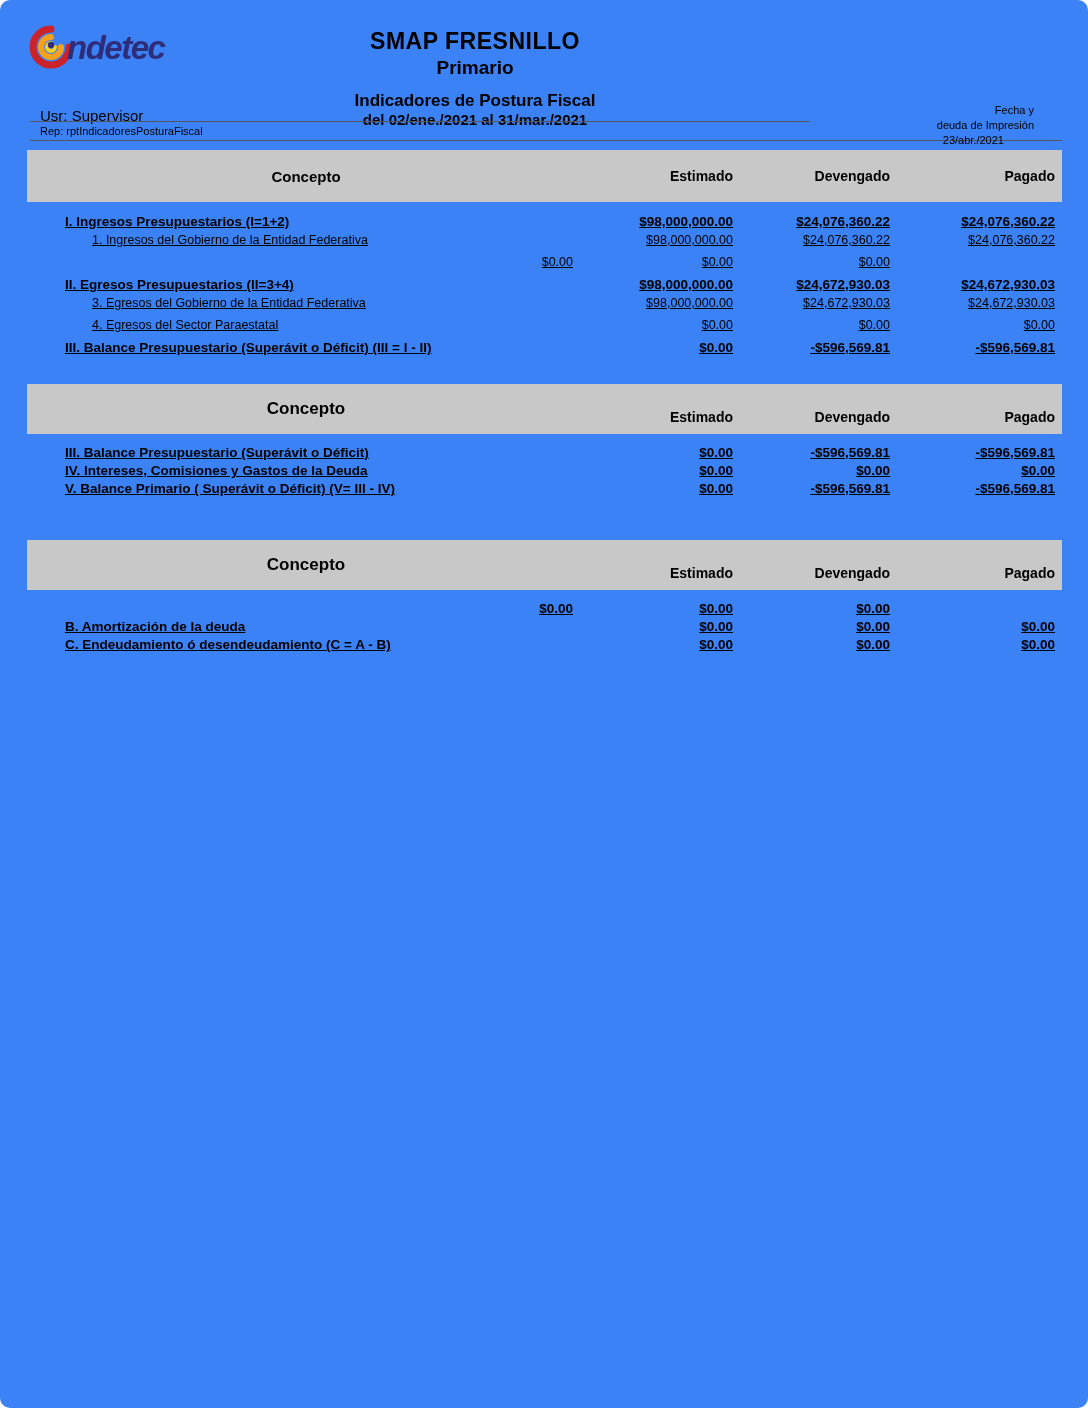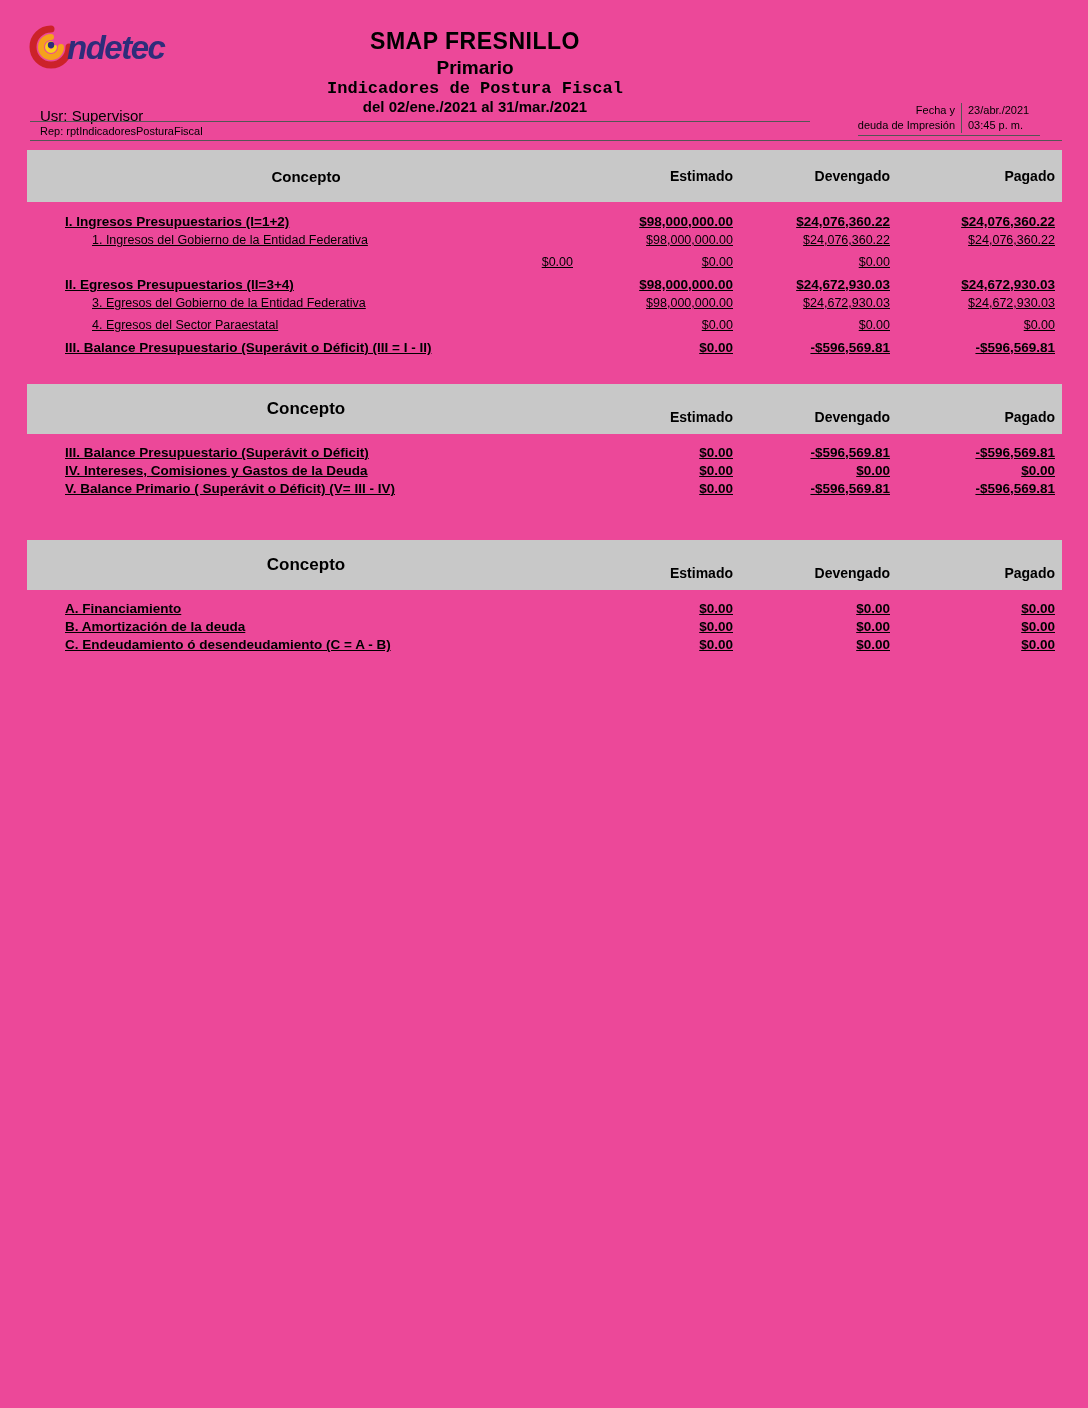--- a/index.html
+++ b/index.html
@@ -1,49 +1,50 @@
 <!DOCTYPE html>
 <html><head>
 <meta charset="utf-8">
 <style>
   * { margin:0; padding:0; box-sizing:border-box; }
   html,body { background:#ffffff; }
   .page {
     position:relative;
     width:1088px; height:1408px;
-    background:#ec4899;
+    background:#3b82f6;
     font-family:"Liberation Sans", sans-serif;
     color:#000;
     overflow:hidden;
+    border-radius:10px;
   }
 
   
   .logo { position:absolute; left:28px; top:24px; display:flex; align-items:center; }
   .logo svg { display:block; }
   .logo-text {
     font-size:33px; font-weight:bold; font-style:italic;
     color:#2e2d7a; letter-spacing:-1.5px; margin-left:-7px; line-height:1;
   }
 
   .titles { position:absolute; top:28px; left:0; width:950px; text-align:center; }
   .title-main  { font-size:23px; font-weight:bold; letter-spacing:0.5px; }
   .title-loc   { font-size:19px; font-weight:bold; margin-top:2px; }
-  .title-rep   { font-size:17px; font-weight:bold; margin-top:0;font-family:Liberation Mono, monospace; }
+  .title-rep   { font-size:17px; font-weight:bold; margin-top:12px; }
   .title-per   { font-size:15px; font-weight:bold; margin-top:0; }
 
   .usr { position:absolute; left:40px; top:107px; font-size:15px; }
   .rep { position:absolute; left:40px; top:125px; font-size:11px; }
 
   .hline1 { position:absolute; left:30px; top:121px; width:780px; border-top:1px solid #555; }
   .hline2 { position:absolute; left:30px; top:140px; width:1032px; border-top:1px solid #555; }
 
   .printinfo {
     position:absolute; right:48px; top:103px;
     display:flex; align-items:stretch;
-    border-bottom:1px solid #555; padding-bottom:2px;
+    border-bottom:1px solid #555; padding-bottom:2px;flex-direction:column;
   }
   .printinfo .labels { text-align:right; font-size:11px; line-height:15px; padding-right:6px; }
   .printinfo .divider { border-left:1px solid #555; }
   .printinfo .values { font-size:11px; line-height:15px; padding-left:6px; min-width:78px; }
 
   
   .tbl { position:absolute; left:27px; width:1035px; }
   .tbl-1 { top:150px; }
   .tbl-2 { top:384px; }
   .tbl-3 { top:540px; }
@@ -202,21 +203,20 @@
 
   <div class="tbl tbl-3">
     <div class="bar alt">
       <span class="c0">Concepto</span>
       <span class="c">Estimado</span>
       <span class="c">Devengado</span>
       <span class="c">Pagado</span>
     </div>
     <div class="rows">
         <div class="row main">
-    <span class="label">A. Financiamiento</span>
     <span class="num">$0.00</span>
     <span class="num">$0.00</span>
     <span class="num">$0.00</span>
   </div>
         <div class="row main">
     <span class="label">B.  Amortización de la deuda</span>
     <span class="num">$0.00</span>
     <span class="num">$0.00</span>
     <span class="num">$0.00</span>
   </div>

